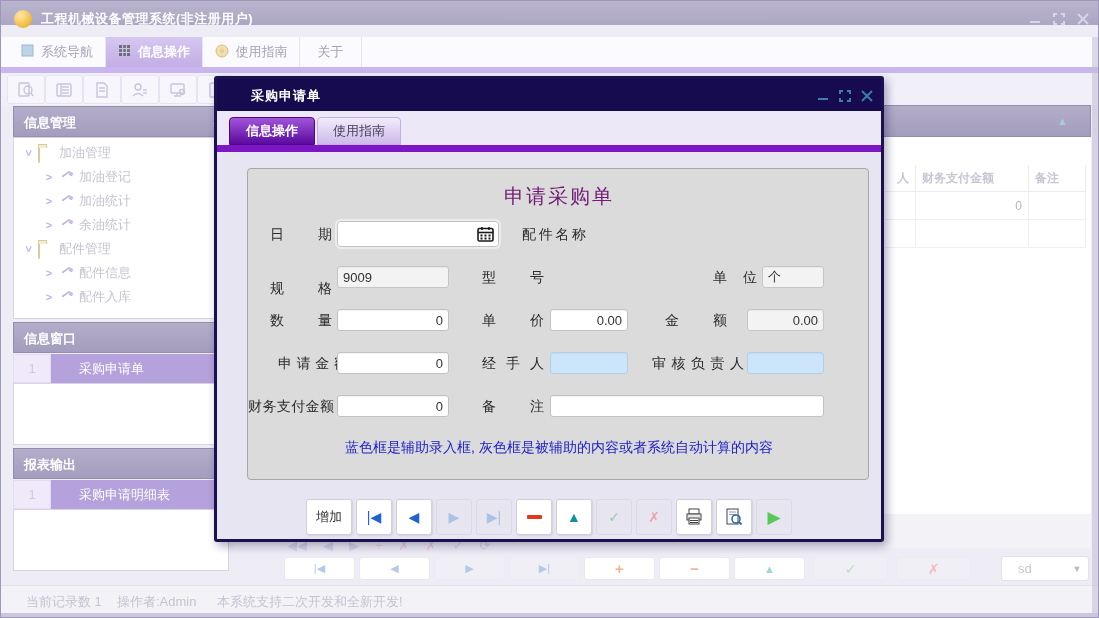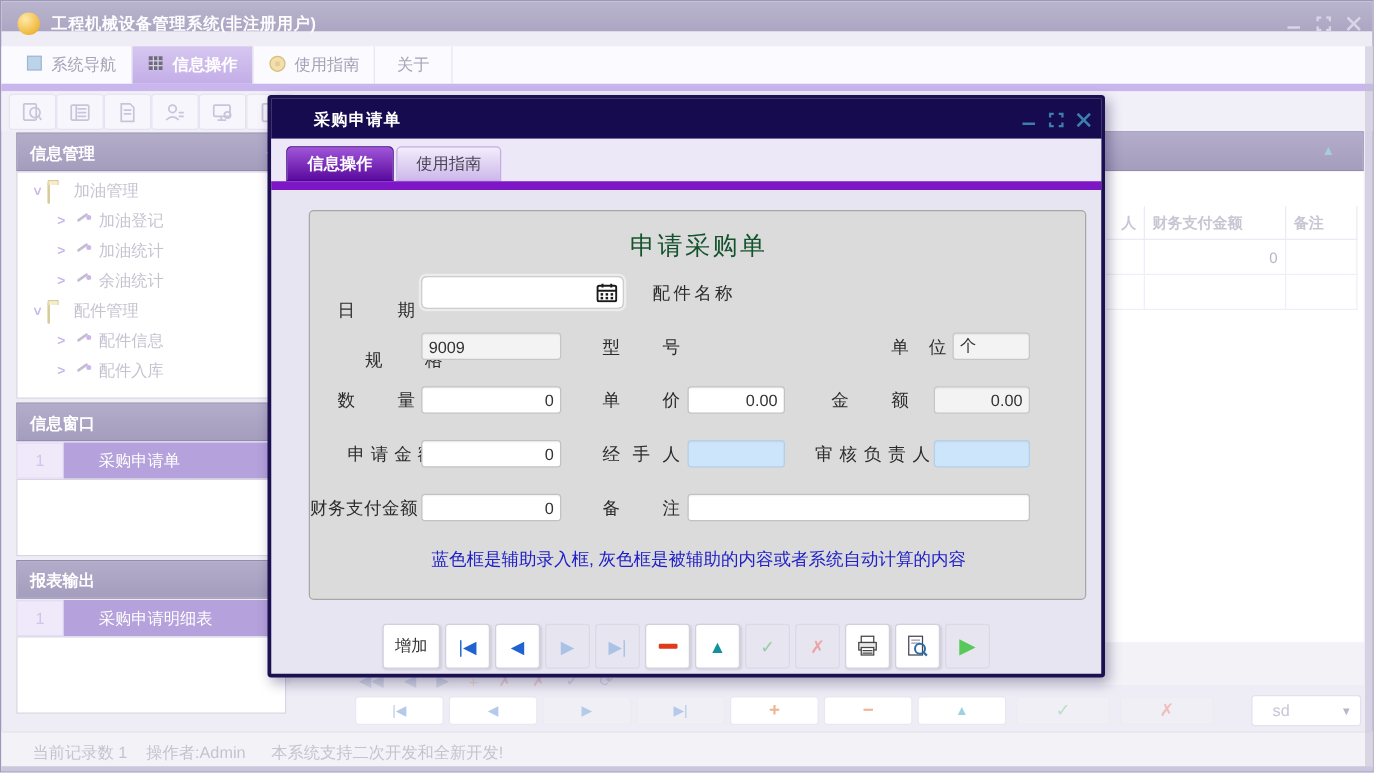--- a/index.html
+++ b/index.html
@@ -100,21 +100,21 @@
   .dlg-ctl svg{stroke:#3c7fae;stroke-width:2;fill:none;}
   .dlg-tabstrip{left:0;top:32px;width:664px;height:34px;background:#ece8f8;}
   .dtab{position:absolute;bottom:0;height:28px;border-radius:4px 4px 0 0;display:flex;align-items:center;
         justify-content:center;font-size:13px;border:1px solid #c4ade4;box-sizing:border-box;}
   .dtab.active{background:linear-gradient(#a055d8,#5a0a9e);color:#fff;font-weight:bold;border-color:#4d0790;}
   .dtab.inactive{background:linear-gradient(#f3ecfc,#cdb9ea);color:#4a4456;}
   .dlg-rule{left:0;top:66px;width:664px;height:7px;background:#7d17c6;}
 
   .formbox{left:30px;top:89px;width:622px;height:312px;background:#dbdbdb;border:1px solid #a7a7a7;
            border-radius:4px;box-sizing:border-box;}
-  .form-title{left:0;top:14px;width:622px;text-align:center;font-size:20px;color:#14532d;letter-spacing:2px;}
+  .form-title{left:0;top:14px;width:622px;text-align:center;font-size:20px;color:#701a75;letter-spacing:2px;}
   .flabel{position:absolute;height:22px;line-height:22px;font-size:14px;color:#2b2b2b;
           text-align:justify;text-align-last:justify;}
   .inp{position:absolute;height:22px;border:1px solid #c2c2c2;border-radius:3px;
        font-family:"Liberation Sans","DejaVu Sans",sans-serif;font-size:13px;padding:0 5px;
        box-sizing:border-box;background:#fff;color:#333;box-shadow:inset 0 1px 1px rgba(0,0,0,.05);outline:none;}
   .inp.gray{background:#f3f3f3;border-color:#c6c6c6;}
   .inp.blue{background:#cde5fb;border-color:#b4cfe8;}
   .inp.num{text-align:right;}
   .datewrap{position:absolute;left:89px;top:0;width:162px;height:26px;background:#fff;
             border:1px solid #c2c2c2;border-radius:4px;box-sizing:border-box;box-shadow:0 0 0 2px #ececec;}
@@ -396,21 +396,21 @@
         </div>
       <div class="dtab inactive" style="left:100px;width:84px;">
         <span>使用指南</span>
         </div>
     </div>
     <div class="abs dlg-rule"></div>
 
     <div class="abs formbox">
       <div class="abs form-title">申请采购单</div>
 
-      <span class="flabel" style="left:22px;top:68px;width:62px;">日期</span>
+      <span class="flabel" style="left:22px;top:54px;width:62px;">日期</span>
       <span class="datewrap" style="top:52px;">
         <input class="inp" style="left: 0px; top: 0px; width: 160px; height: 24px; border: none; box-shadow: none; border-radius: 4px;" readonly="">
         <span class="cal-ico">
           <svg width="17" height="16" viewBox="0 0 17 16">
               <rect x="1" y="2.5" width="15" height="12.5" rx="1.5" fill="none" stroke="#1b1b1b" stroke-width="1.6"></rect>
               <line x1="1" y1="6.5" x2="16" y2="6.5" stroke="#1b1b1b" stroke-width="1.6"></line>
               <line x1="5" y1="1" x2="5" y2="4" stroke="#1b1b1b" stroke-width="1.6"></line>
               <line x1="12" y1="1" x2="12" y2="4" stroke="#1b1b1b" stroke-width="1.6"></line>
               <g fill="#1b1b1b">
                 <rect x="3.5" y="8.5" width="2" height="2"></rect>
@@ -418,21 +418,21 @@
                 <rect x="11.5" y="8.5" width="2" height="2"></rect>
                 <rect x="3.5" y="11.5" width="2" height="2"></rect>
                 <rect x="7.5" y="11.5" width="2" height="2"></rect>
                 <rect x="11.5" y="11.5" width="2" height="2"></rect>
               </g>
             </svg>
         </span>
       </span>
       <span class="flabel" style="left:274px;top:54px;width:64px;">配件名称</span>
 
-      <span class="flabel" style="left:22px;top:108px;width:62px;margin-left:22px;">规格</span>
+      <span class="flabel" style="left:22px;top:108px;width:62px;">规格</span>
       <input class="inp gray" style="left: 89px; top: 97px; width: 112px;" readonly="" value="9009">
       <span class="flabel" style="left:234px;top:97px;width:62px;">型号</span>
       <span class="flabel" style="left:465px;top:97px;width:44px;">单位</span>
       <input class="inp gray" style="left: 514px; top: 97px; width: 62px;" readonly="" value="个">
 
       <span class="flabel" style="left:22px;top:140px;width:62px;">数量</span>
       <input class="inp num" style="left: 89px; top: 140px; width: 112px;" value="0">
       <span class="flabel" style="left:234px;top:140px;width:62px;">单价</span>
       <input class="inp num" style="left: 302px; top: 140px; width: 78px;" value="0.00">
       <span class="flabel" style="left:417px;top:140px;width:62px;">金额</span>

